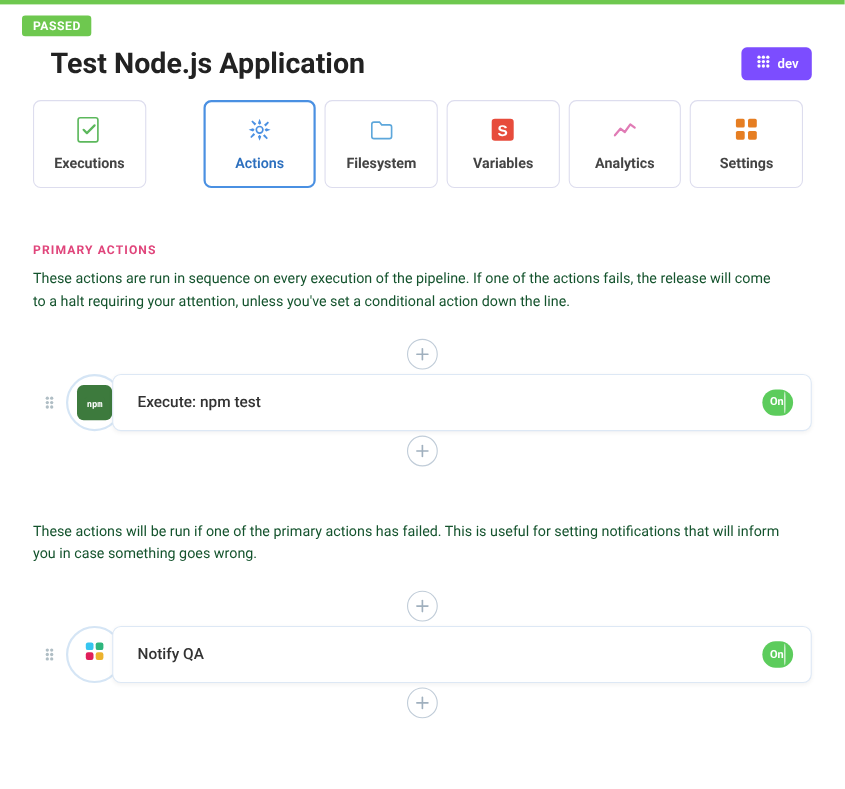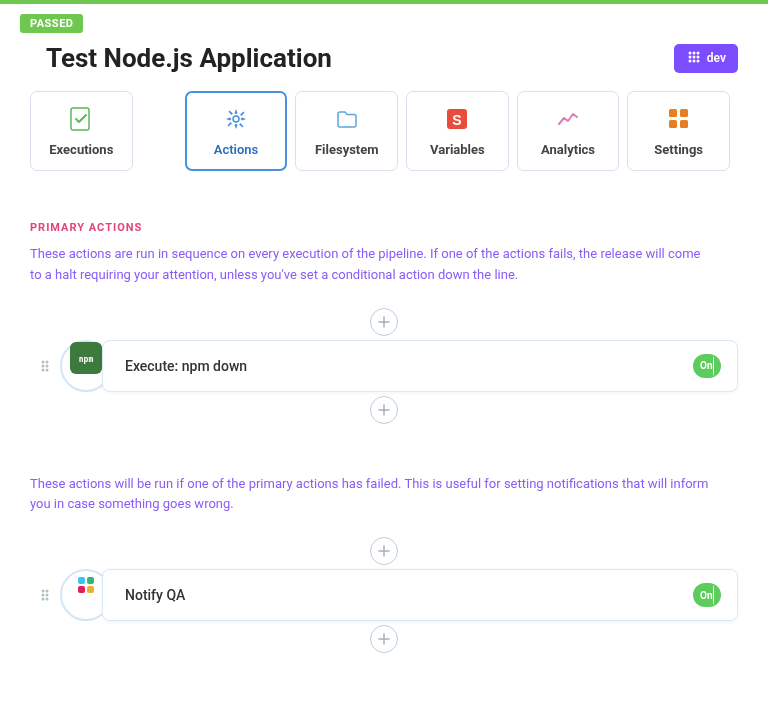--- a/index.html
+++ b/index.html
@@ -95,21 +95,21 @@
     }
     .section-title {
       font-size: 11px;
       font-weight: 700;
       color: #e0457b;
       letter-spacing: 1px;
       margin-bottom: 10px;
     }
     .section-desc {
       font-size: 13px;
-      color: #8b5cf6;
+      color: #14532d;
       line-height: 1.6;
       margin-bottom: 18px;
       max-width: 680px;
     }
     .action-area {
       display: flex;
       flex-direction: column;
       align-items: center;
       margin-bottom: 10px;
     }
@@ -143,20 +143,21 @@
       cursor: grab;
       flex-shrink: 0;
     }
     .action-icon-circle {
       width: 52px;
       height: 52px;
       border-radius: 50%;
       border: 2px solid #d5e5f5;
       background: #fff;
       display: flex;
+      align-items: center;
       justify-content: center;
       flex-shrink: 0;
       margin-right: 0;
     }
     .action-card {
       flex: 1;
       height: 52px;
       border: 1.5px solid #dde8f5;
       border-radius: 8px;
       background: #fff;
@@ -354,21 +355,21 @@
         <div class="action-icon-circle">
           <div class="action-icon-npm">
             <svg width="22" height="22" viewBox="0 0 22 22">
               <rect x="2" y="6" width="18" height="10" rx="2" fill="#3d7a3d"></rect>
               <rect x="9" y="9" width="2" height="7" fill="#3d7a3d"></rect>
               <text x="11" y="15" text-anchor="middle" fill="white" font-size="8" font-weight="900" font-family="monospace">npm</text>
             </svg>
           </div>
         </div>
         <div class="action-card">
-          <span class="action-name">Execute: npm down</span>
+          <span class="action-name">Execute: npm test</span>
           <div class="toggle">
             <div class="toggle-inner">
               <span style="font-size:10px;color:#fff;font-weight:700;">On</span>
               <div class="toggle-knob"></div>
             </div>
           </div>
         </div>
       </div>
       <div class="add-btn-small">
         <svg width="14" height="14" viewBox="0 0 14 14">

